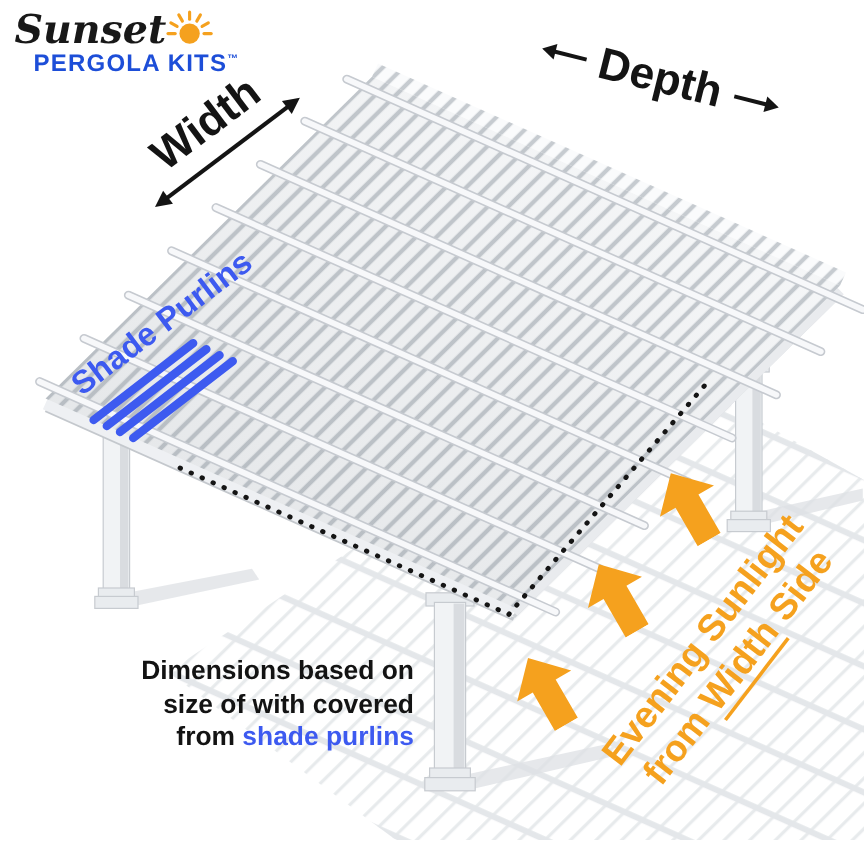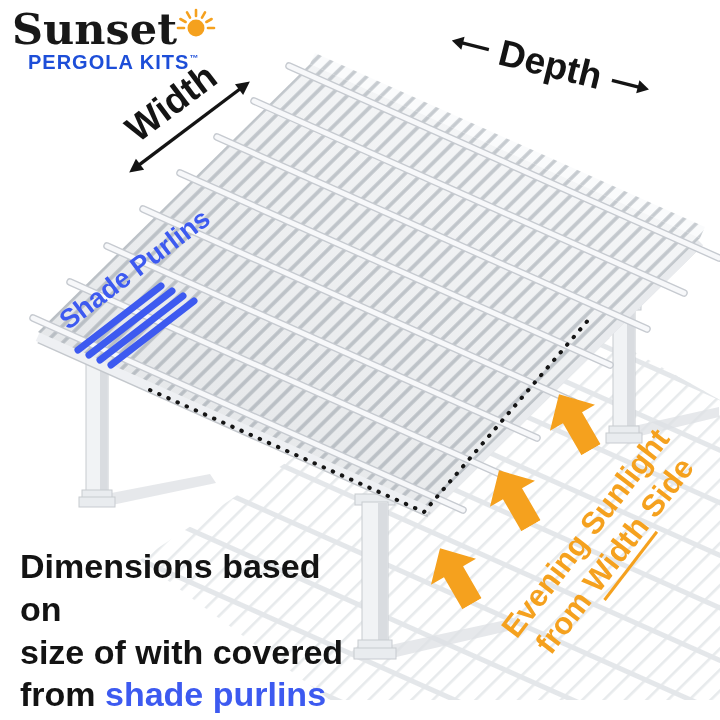--- a/index.html
+++ b/index.html
@@ -10,22 +10,22 @@
   html,body{margin:0;padding:0;background:#fff;}
   .stage{
     position:relative;width:720px;height:720px;background:#ffffff;overflow:hidden;
     font-family:"Liberation Sans",sans-serif;
   }
   .scene{position:absolute;left:0;top:0;width:720px;height:720px;}
 
   
   .logo{position:absolute;left:12px;top:8px;}
   .logo-row{display:flex;align-items:flex-start;}
-  .logo-script{font-family:"DejaVu Serif",serif;font-weight:700;
-    font-size:43px;color:#181818;line-height:1;}
+  .logo-script{font-family:"DejaVu Serif",serif;font-style:italic;font-weight:700;
+    font-size:33px;color:#181818;line-height:1;}
   .sun{width:46px;height:40px;margin-left:-4px;margin-top:-6px;}
   .sun circle{fill:var(--orange);}
   .sun line{stroke:var(--orange);stroke-width:2.6;stroke-linecap:round;}
   .logo-caps{font-size:20px;font-weight:800;letter-spacing:1px;color:#1d4ed8;margin-top:0;margin-left:16px;}
   .logo-caps sup{font-size:9px;font-weight:700;}
 
   
   .dim-word{font-size:37px;font-weight:700;color:var(--ink);line-height:1;}
   .width-label{position:absolute;left:100px;top:82px;transform:rotate(-37deg);
     display:flex;flex-direction:column;align-items:center;gap:3px;}
@@ -33,22 +33,22 @@
   .depth-label{position:absolute;left:447px;top:46px;transform:rotate(14deg);
     display:flex;align-items:center;gap:9px;}
   .sgl-arrow{width:42px;height:18px;}
   .ink-stroke{stroke:var(--ink);stroke-width:3.5;fill:none;}
   .ink-fill{fill:var(--ink);}
 
   .purlins-label{position:absolute;left:30px;top:256px;width:210px;transform:rotate(-37deg);
     font-size:27px;font-weight:700;color:var(--blue);text-align:center;line-height:1;}
 
   
-  .caption{position:absolute;left:20px;top:545px;width:325px;font-size:34px;line-height:1.26;
-    font-weight:600;color:#131313;text-align:left;}
+  .caption{position:absolute;left:20px;top:545px;width:325px;font-size:22px;line-height:1.26;
+    font-weight:600;color:#131313;text-align:right;}
   .caption .blue-bold{color:var(--blue);font-weight:800;}
 
   
   .sunlight-label{position:absolute;left:378px;top:508px;width:445px;transform:rotate(-52.5deg);
     font-size:31px;font-weight:800;color:var(--orange);text-align:center;line-height:1.18;}
   .sunlight-label .u{border-bottom:3px solid var(--orange);}
   .sun-arrow{position:absolute;width:52px;height:64px;transform:rotate(-30deg);}
   .sun-arrow svg{width:100%;height:100%;}
   .sun-arrow path{fill:var(--orange);}
   .a1{left:549px;top:390px;}

